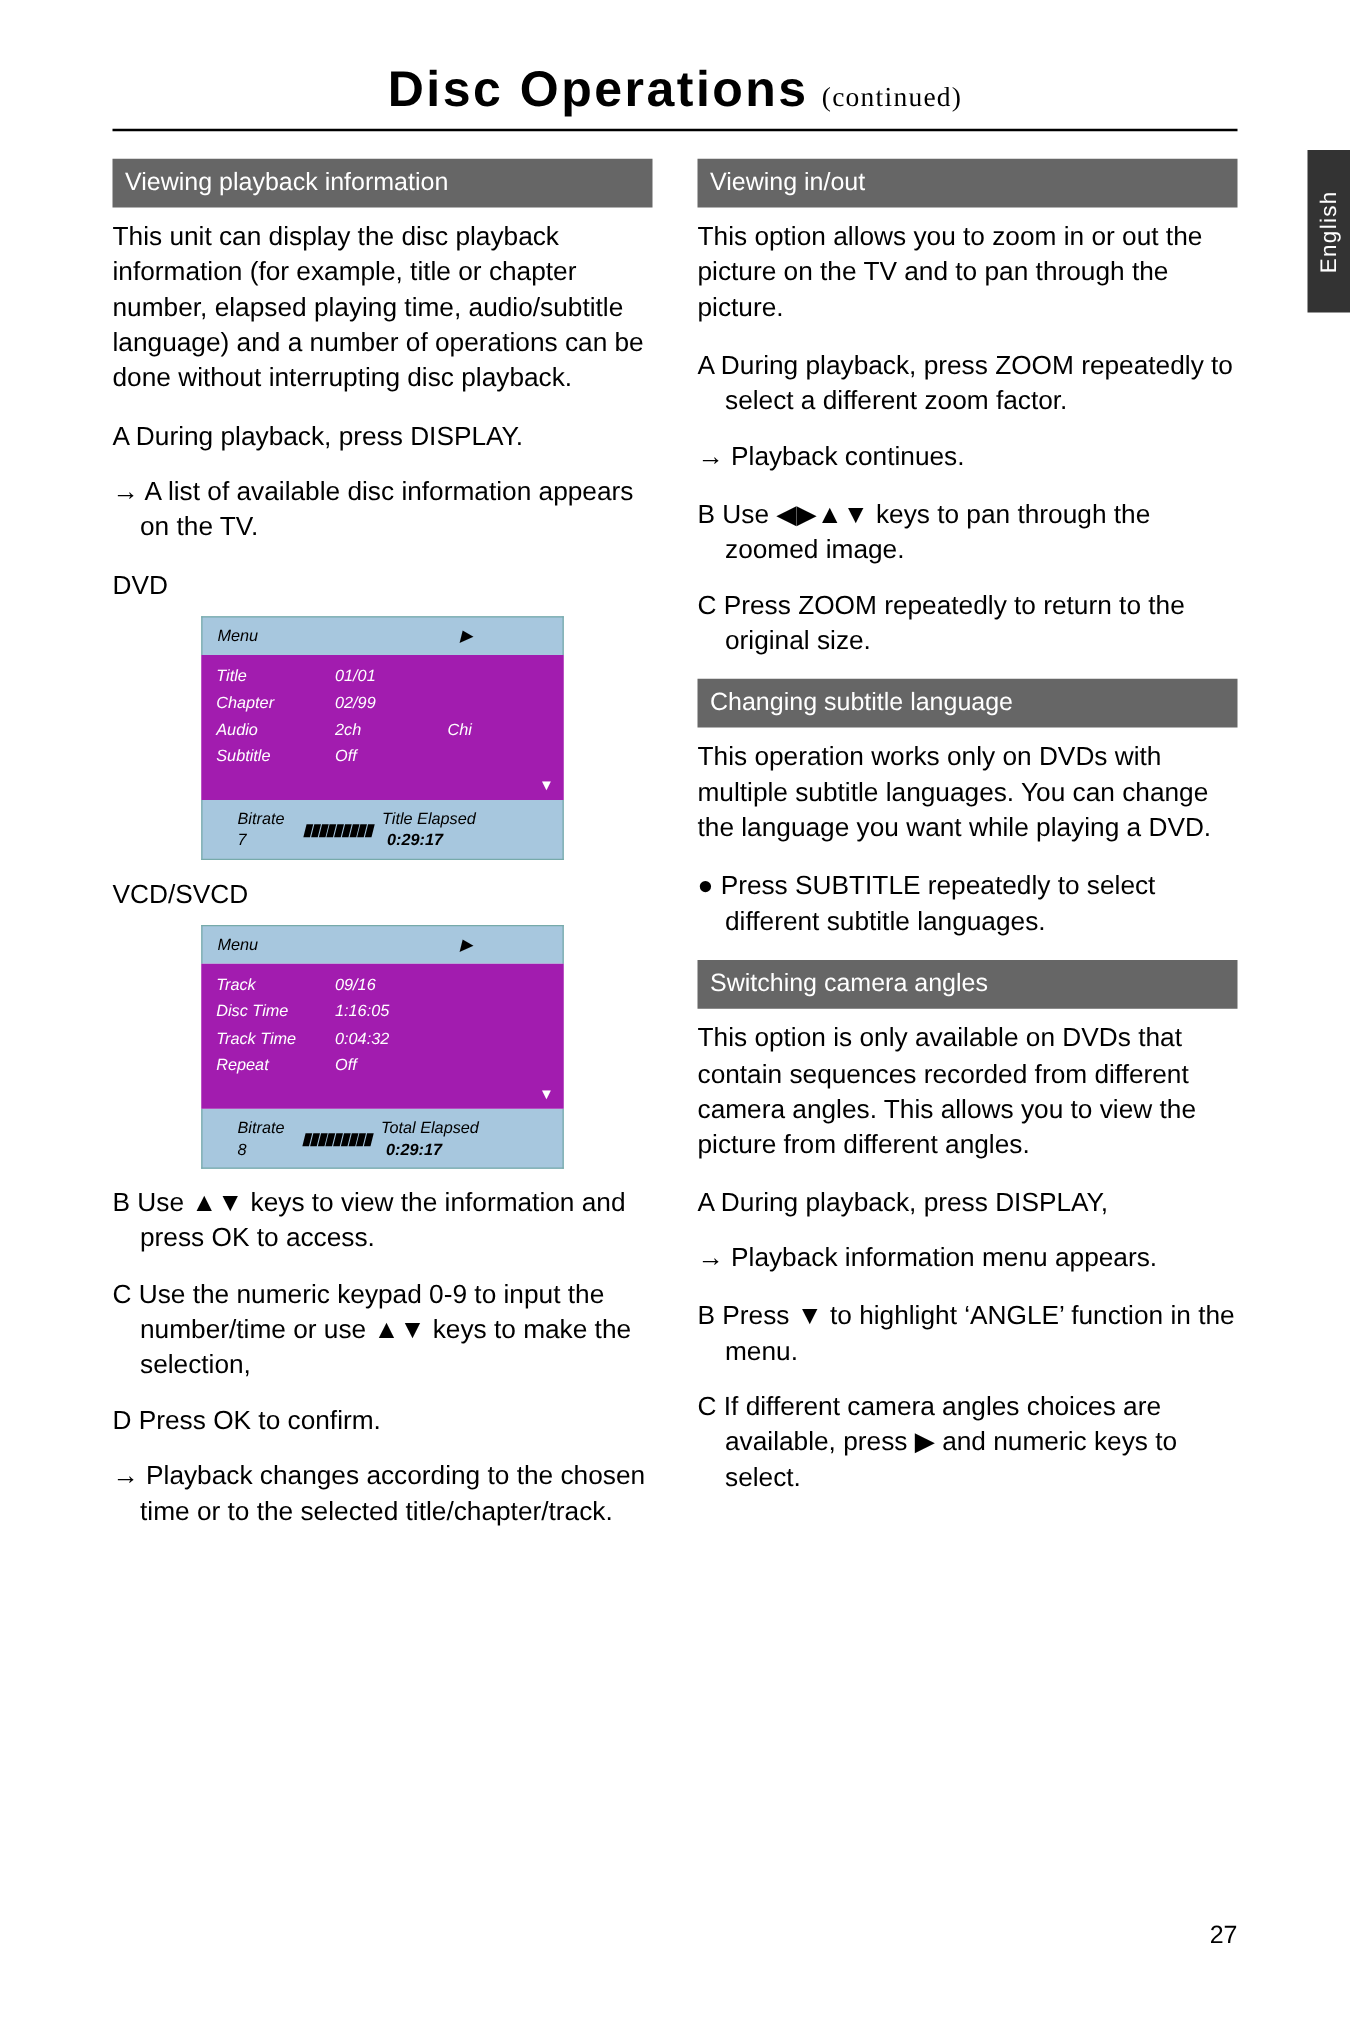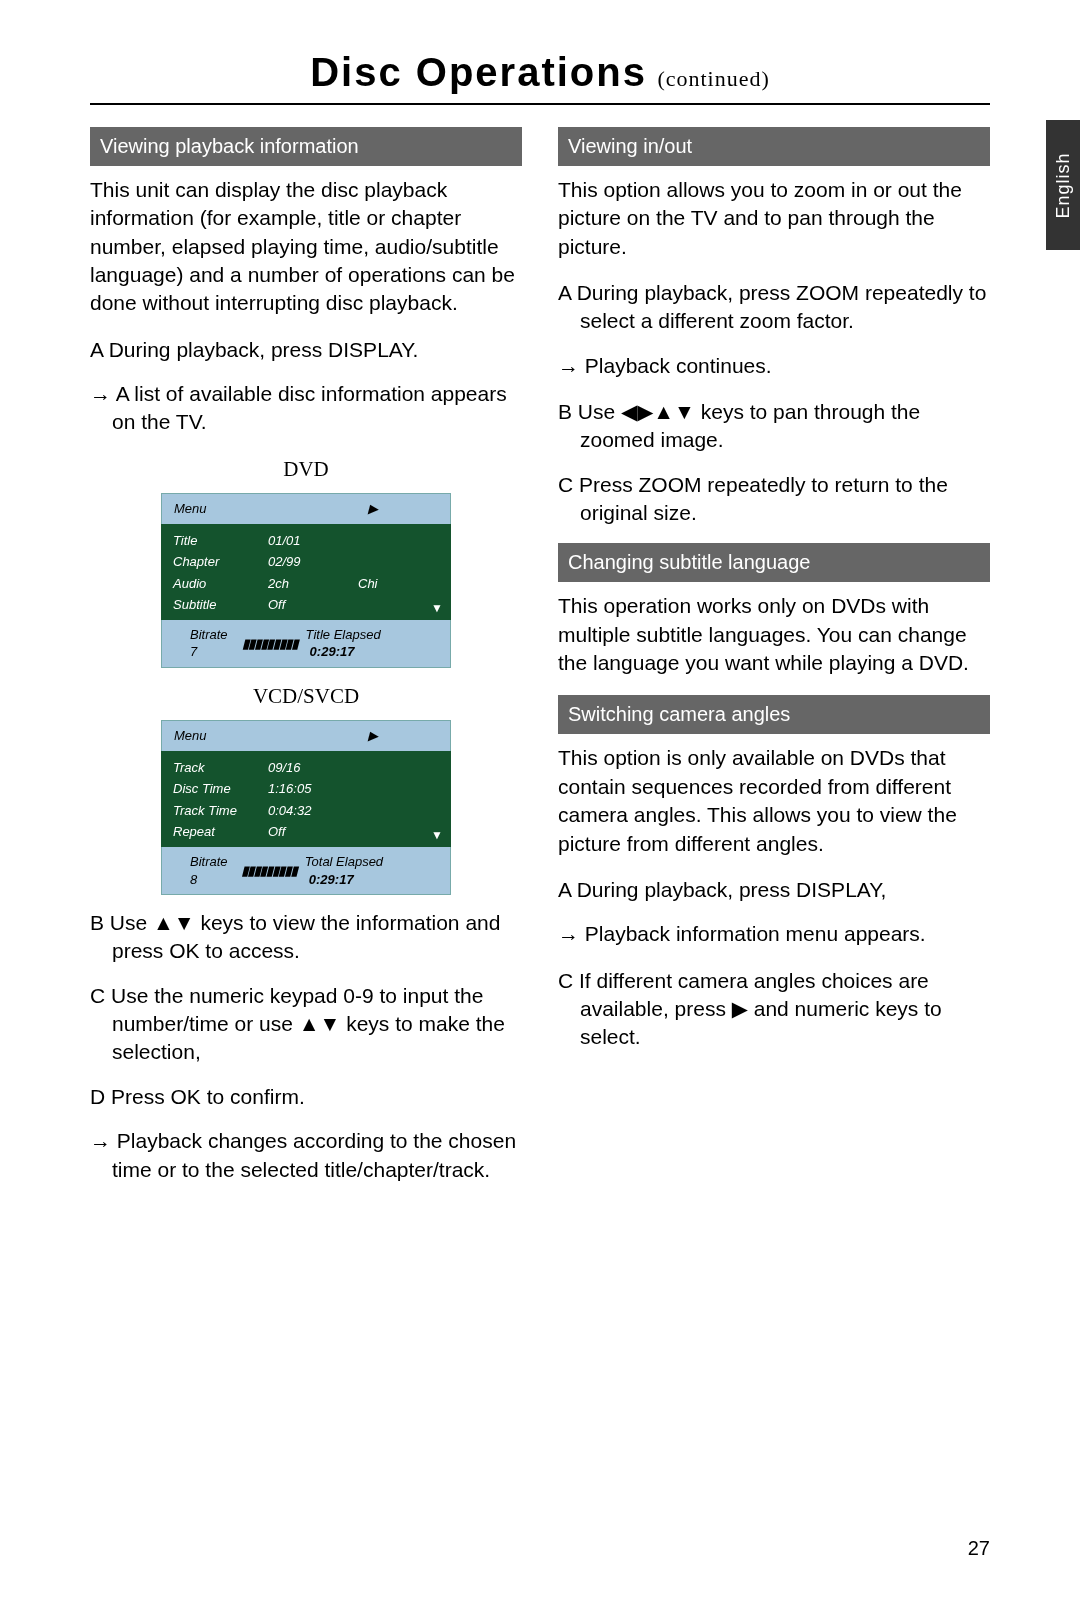--- a/index.html
+++ b/index.html
@@ -8,30 +8,30 @@
   .title-row { text-align: center; margin-bottom: 8px; }
   .title { display: inline; font-size: 40px; font-weight: 700; letter-spacing: 2px; }
   .title-cont { display: inline; font-size: 22px; letter-spacing: 1px; margin-left: 6px; font-family: Liberation Serif, serif; }
   .hr { border: 0; border-top: 2px solid #000; margin-bottom: 22px; }
   .cols { display: flex; gap: 36px; }
   .col { flex: 1; font-size: 21px; line-height: 1.35; }
   .section-head { background: #666; color: #fff; padding: 6px 10px; font-size: 20px; margin-bottom: 10px; }
   .para { margin-bottom: 18px; }
   .step { margin-bottom: 16px; padding-left: 22px; text-indent: -22px; }
   .sub { margin-top: 4px; padding-left: 22px; text-indent: -22px; }
-  .menu-caption { text-align: center; font-size: 21px; margin: 12px 0 10px; font-family: Liberation Serif, serif; }
+  .menu-caption { font-size: 21px; margin: 12px 0 10px; }
   .lang-tab { position: absolute; right: 0; top: 120px; width: 34px; height: 130px; background: #333; color: #fff; display: flex; align-items: center; justify-content: center; }
   .lang-text { transform: rotate(-90deg); font-size: 18px; letter-spacing: 1px; }
   .page-num { position: absolute; right: 90px; bottom: 59px; font-size: 20px; }
 
   
   .osd { width: 290px; margin: 0 auto 14px; font-size: 13px; font-style: italic; }
   .osd-head { background: #a7c7de; color: #000; padding: 6px 12px; display: flex; align-items: center; border: 1px solid #7aa; border-bottom: none; }
   .osd-head .play { margin-left: auto; margin-right: 60px; }
-  .osd-body { background: #14532d; color: #fff; padding: 6px 12px 4px; position: relative; }
+  .osd-body { background: #a21caf; color: #fff; padding: 6px 12px 24px; position: relative; }
   .osd-row { display: flex; padding: 2px 0; }
   .osd-row .k { width: 95px; }
   .osd-row .v { width: 90px; }
   .osd-row .v2 { }
   .dn-arrow { position: absolute; right: 8px; bottom: 4px; font-size: 12px; color: #fff; }
   .osd-foot { background: #a7c7de; color: #000; padding: 6px 28px; display: flex; align-items: center; border: 1px solid #7aa; border-top: none; }
   .bars { letter-spacing: -1px; font-weight: bold; margin: 0 8px; }
   .osd-foot .right { margin-left: auto; }
   .osd-foot .t { font-weight: bold; margin-left: 4px; }
 </style>
@@ -144,24 +144,26 @@
     <div class="col">
       <div class="section-head">Viewing in/out</div>
       <div class="para">This option allows you to zoom in or out the picture on the TV and to pan through the picture.</div>
       <div class="step">A  During playback, press ZOOM repeatedly to select a different zoom factor.</div>
       <div class="sub para">→  Playback continues.</div>
       <div class="step">B  Use ◀▶▲▼ keys to pan through the zoomed image.</div>
       <div class="step para">C  Press ZOOM repeatedly to return to the original size.</div>
 
       <div class="section-head">Changing subtitle language</div>
       <div class="para">This operation works only on DVDs with multiple subtitle languages. You can change the language you want while playing a DVD.</div>
+      <div class="step para">●  Press SUBTITLE repeatedly to select different subtitle languages.</div>
 
       <div class="section-head">Switching camera angles</div>
       <div class="para">This option is only available on DVDs that contain sequences recorded from different camera angles. This allows you to view the picture from different angles.</div>
       <div class="step">A  During playback, press DISPLAY,</div>
       <div class="sub para">→  Playback information menu appears.</div>
+      <div class="step">B  Press ▼ to highlight ‘ANGLE’ function in the menu.</div>
       <div class="step">C  If different camera angles choices are available, press ▶ and numeric keys to select.</div>
     </div>
 
   </div>
 
   <div class="page-num">27</div>
 </div>
 
 </body></html>

